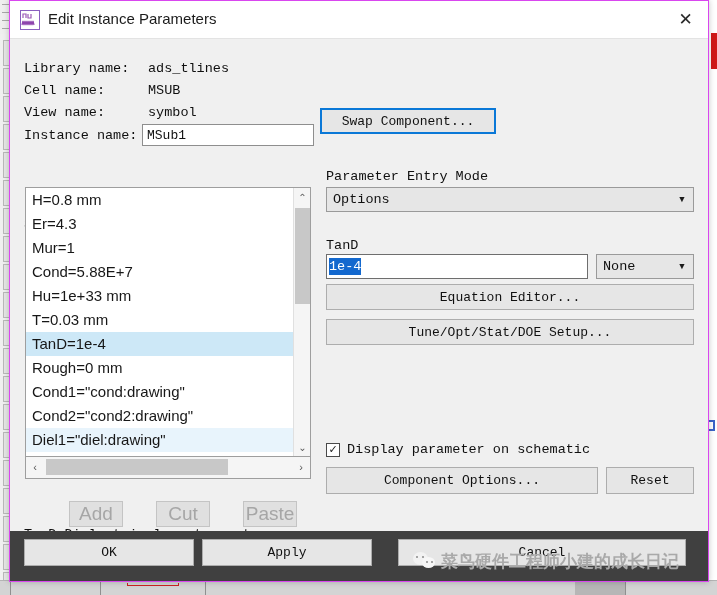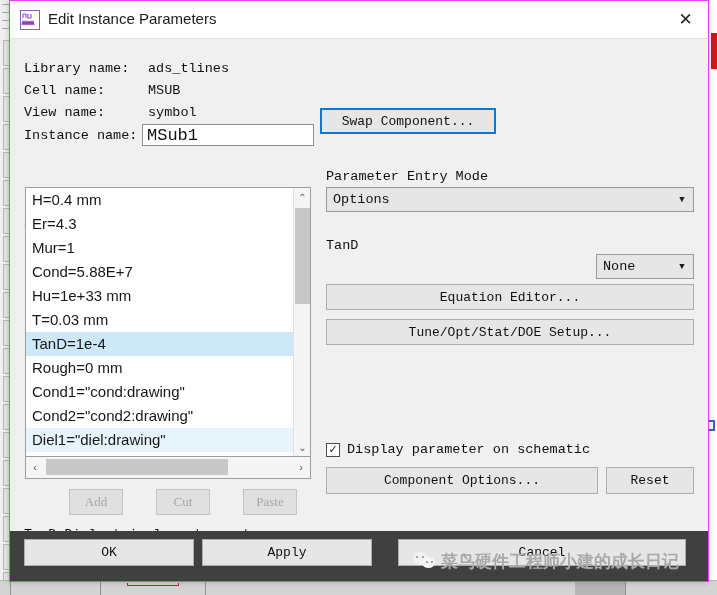--- a/index.html
+++ b/index.html
@@ -65,21 +65,21 @@
   .lbl-view { left:14px; top:66px; }
   .lbl-inst { left:14px; top:89px; }
   .val-lib  { left:138px; top:22px; }
   .val-cell { left:138px; top:44px; }
   .val-view { left:138px; top:66px; }
 
   .inst-input {
     position:absolute; left:132px; top:85px; width:172px; height:22px;
     background:#ffffff; border:1px solid #8e8e8e; box-sizing:border-box;
     padding:2px 4px;
-    font-family:"Liberation Mono", monospace; font-size:17px; color:#101010;
+    font-family:"Liberation Mono", monospace; font-size:13px; color:#101010;
     outline:none;
   }
 
   .swap-btn {
     position:absolute; left:310px; top:69px; width:176px; height:26px;
     background:#e6e6e6; border:2px solid #0a78d7; box-sizing:border-box;
     display:flex; align-items:center; justify-content:center;
     font-family:"Liberation Mono", monospace; font-size:13px; color:#101010;
     cursor:default;
   }
@@ -126,24 +126,24 @@
     position:absolute; top:0; width:18px; height:20px;
     display:flex; align-items:center; justify-content:center;
     font-size:11px; color:#5a5a5a; font-family:"Liberation Sans", sans-serif;
   }
   .hs-left { left:0; }
   .hs-right { right:0; }
   .hs-thumb { position:absolute; left:20px; top:2px; width:182px; height:16px; background:#c8c8c8; }
 
   .acp-row { position:absolute; left:15px; top:450px; width:290px; height:28px; }
   .acp-btn {
-    position:absolute; top:0; width:54px; height:26px;
+    position:absolute; top:12px; width:54px; height:26px;
     background:#e0e0e0; border:1px solid #c4c4c4; box-sizing:border-box;
     display:flex; align-items:center; justify-content:center;
-    font-family:Liberation Serif, serif; font-size:13px; color:#a6a6a6;
+    font-family:Liberation Sans, sans-serif; font-size:19px; color:#a6a6a6;
     cursor:default;
   }
   .acp-add   { left:44px; }
   .acp-cut   { left:131px; }
   .acp-paste { left:218px; }
 
   .hint-text {
     position:absolute; left:14px; top:488px;
     font-family:"Liberation Mono", monospace; font-size:13.5px; color:#101010;
     white-space:pre;
@@ -380,21 +380,21 @@
       <div class="mono info-row lbl-inst">Instance name:</div>
 
       <input class="inst-input" type="text" value="MSub1" style="">
 
       <div class="swap-btn">Swap Component...</div>
 
       <div class="sec-label sel-param-label">Select Parameter</div>
 
       <div class="listbox">
         <div class="list-inner" id="param-list">
-            <div class="list-item">H=0.4 mm</div>
+            <div class="list-item">H=0.8 mm</div>
             <div class="list-item">Er=4.3</div>
             <div class="list-item">Mur=1</div>
             <div class="list-item">Cond=5.88E+7</div>
             <div class="list-item">Hu=1e+33 mm</div>
             <div class="list-item">T=0.03 mm</div>
             <div class="list-item sel">TanD=1e-4</div>
             <div class="list-item">Rough=0 mm</div>
             <div class="list-item">Cond1="cond:drawing"</div>
             <div class="list-item">Cond2="cond2:drawing"</div>
             <div class="list-item sel2">Diel1="diel:drawing"</div>
@@ -423,20 +423,23 @@
 
       <div class="sec-label pem-label">Parameter Entry Mode</div>
 
       <div class="combo pem-combo">
         <span class="ctext">Options</span>
         <span class="carrow">▼</span>
       </div>
 
       <div class="sec-label tand-label">TanD</div>
 
+      <div class="value-input">
+        <span class="seltext">1e-4</span>
+      </div>
 
       <div class="combo none-combo">
         <span class="ctext">None</span>
         <span class="carrow">▼</span>
       </div>
 
       <div class="wide-btn eq-btn">Equation Editor...</div>
       <div class="wide-btn tune-btn">Tune/Opt/Stat/DOE Setup...</div>
 
       <div class="chk-row">

